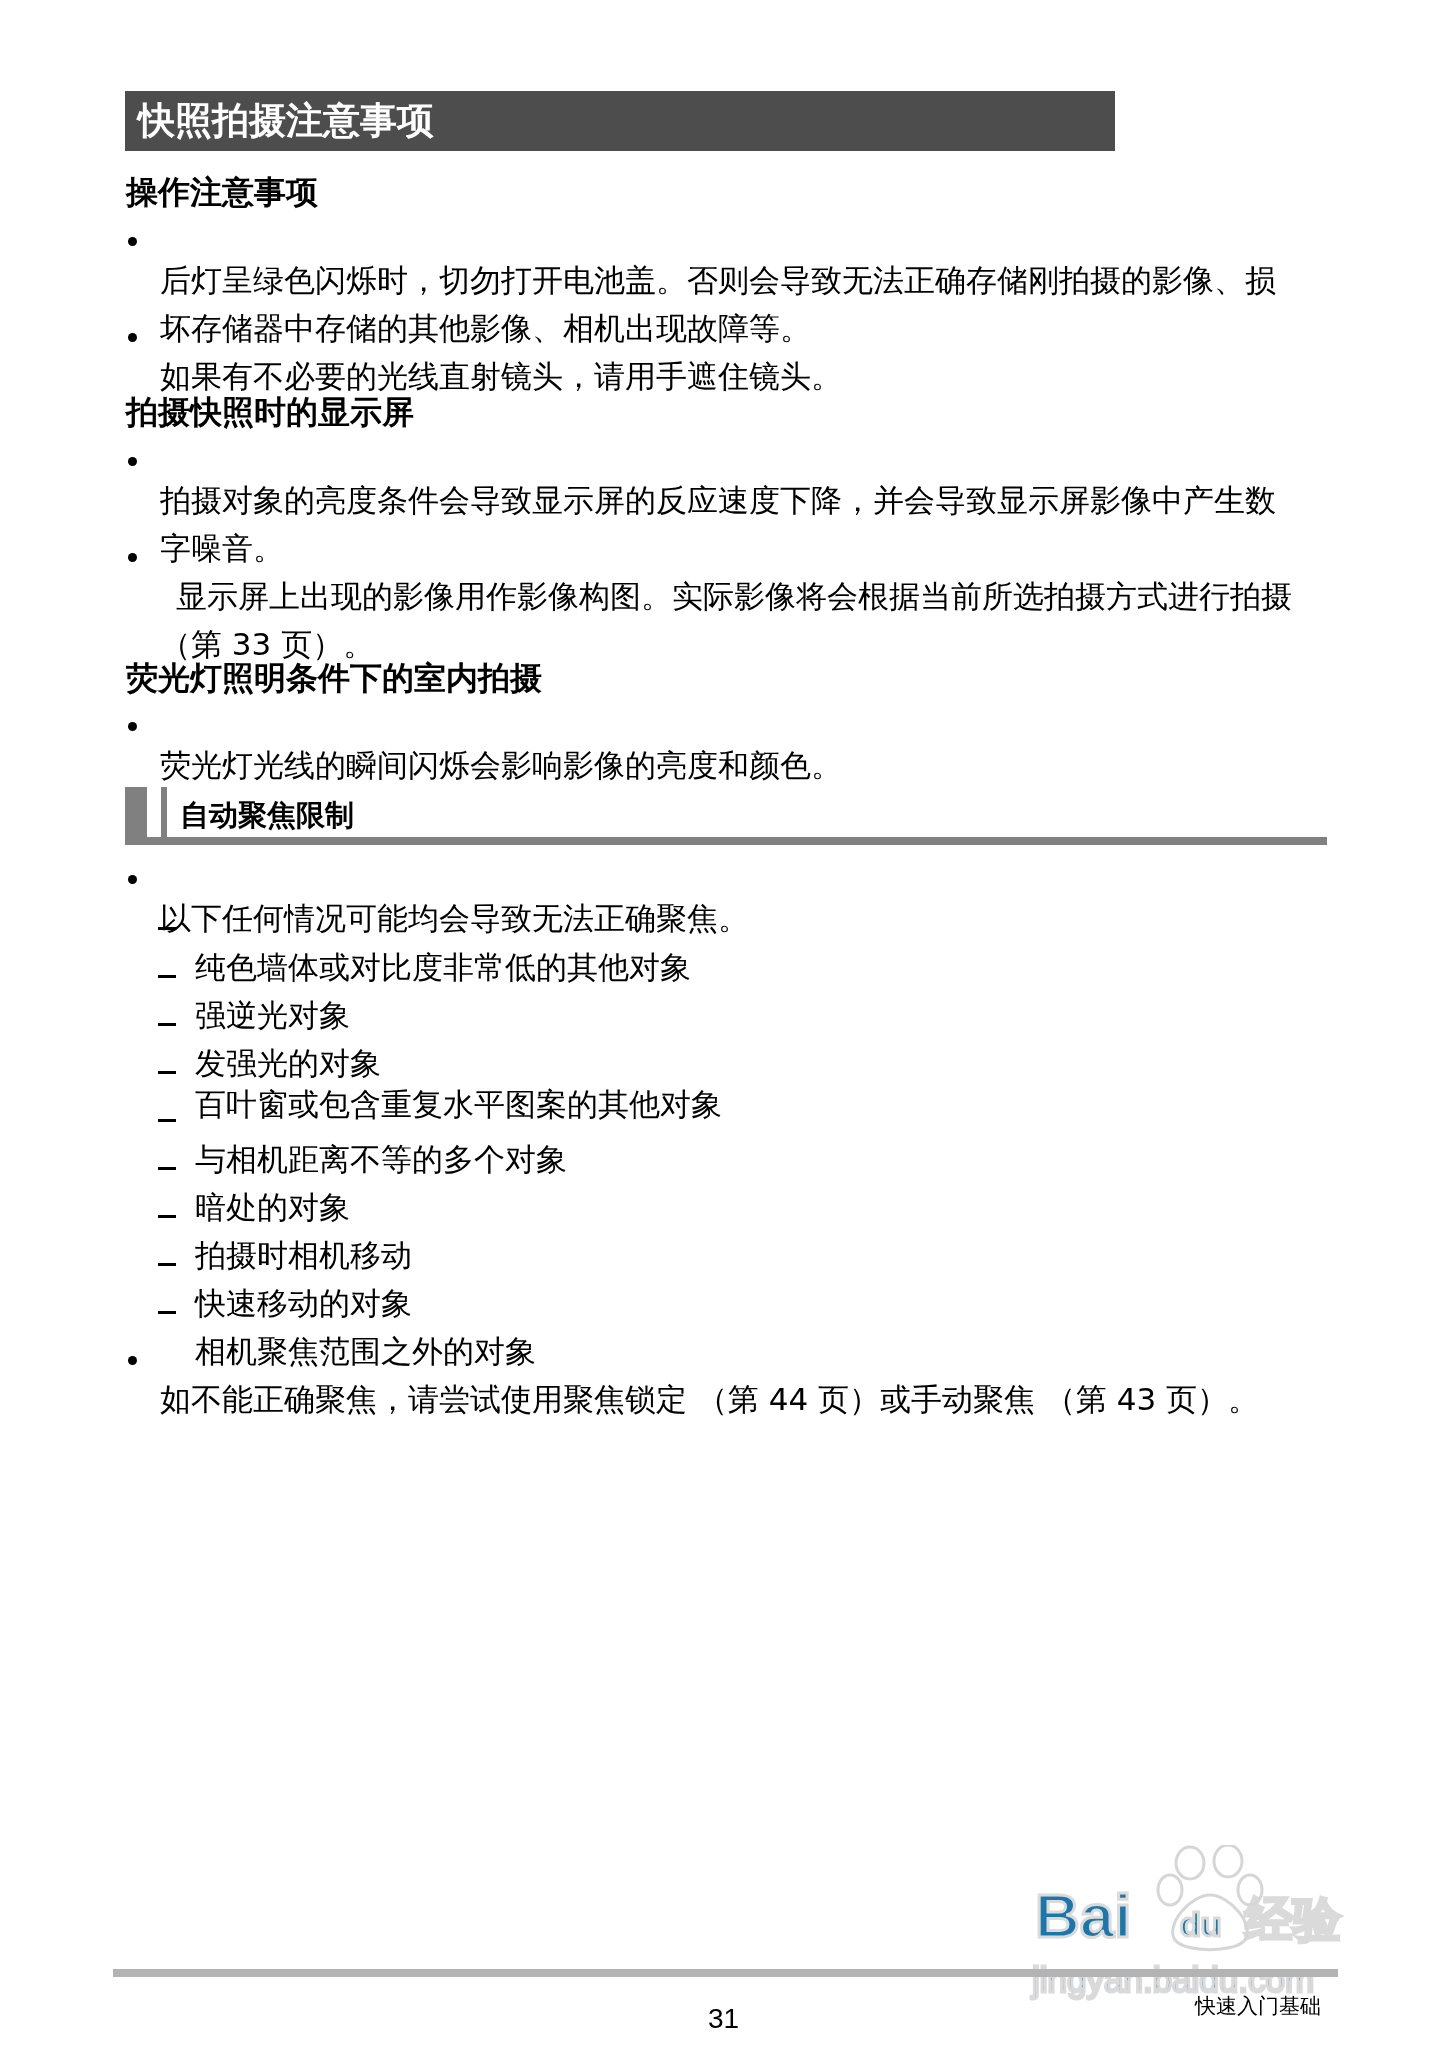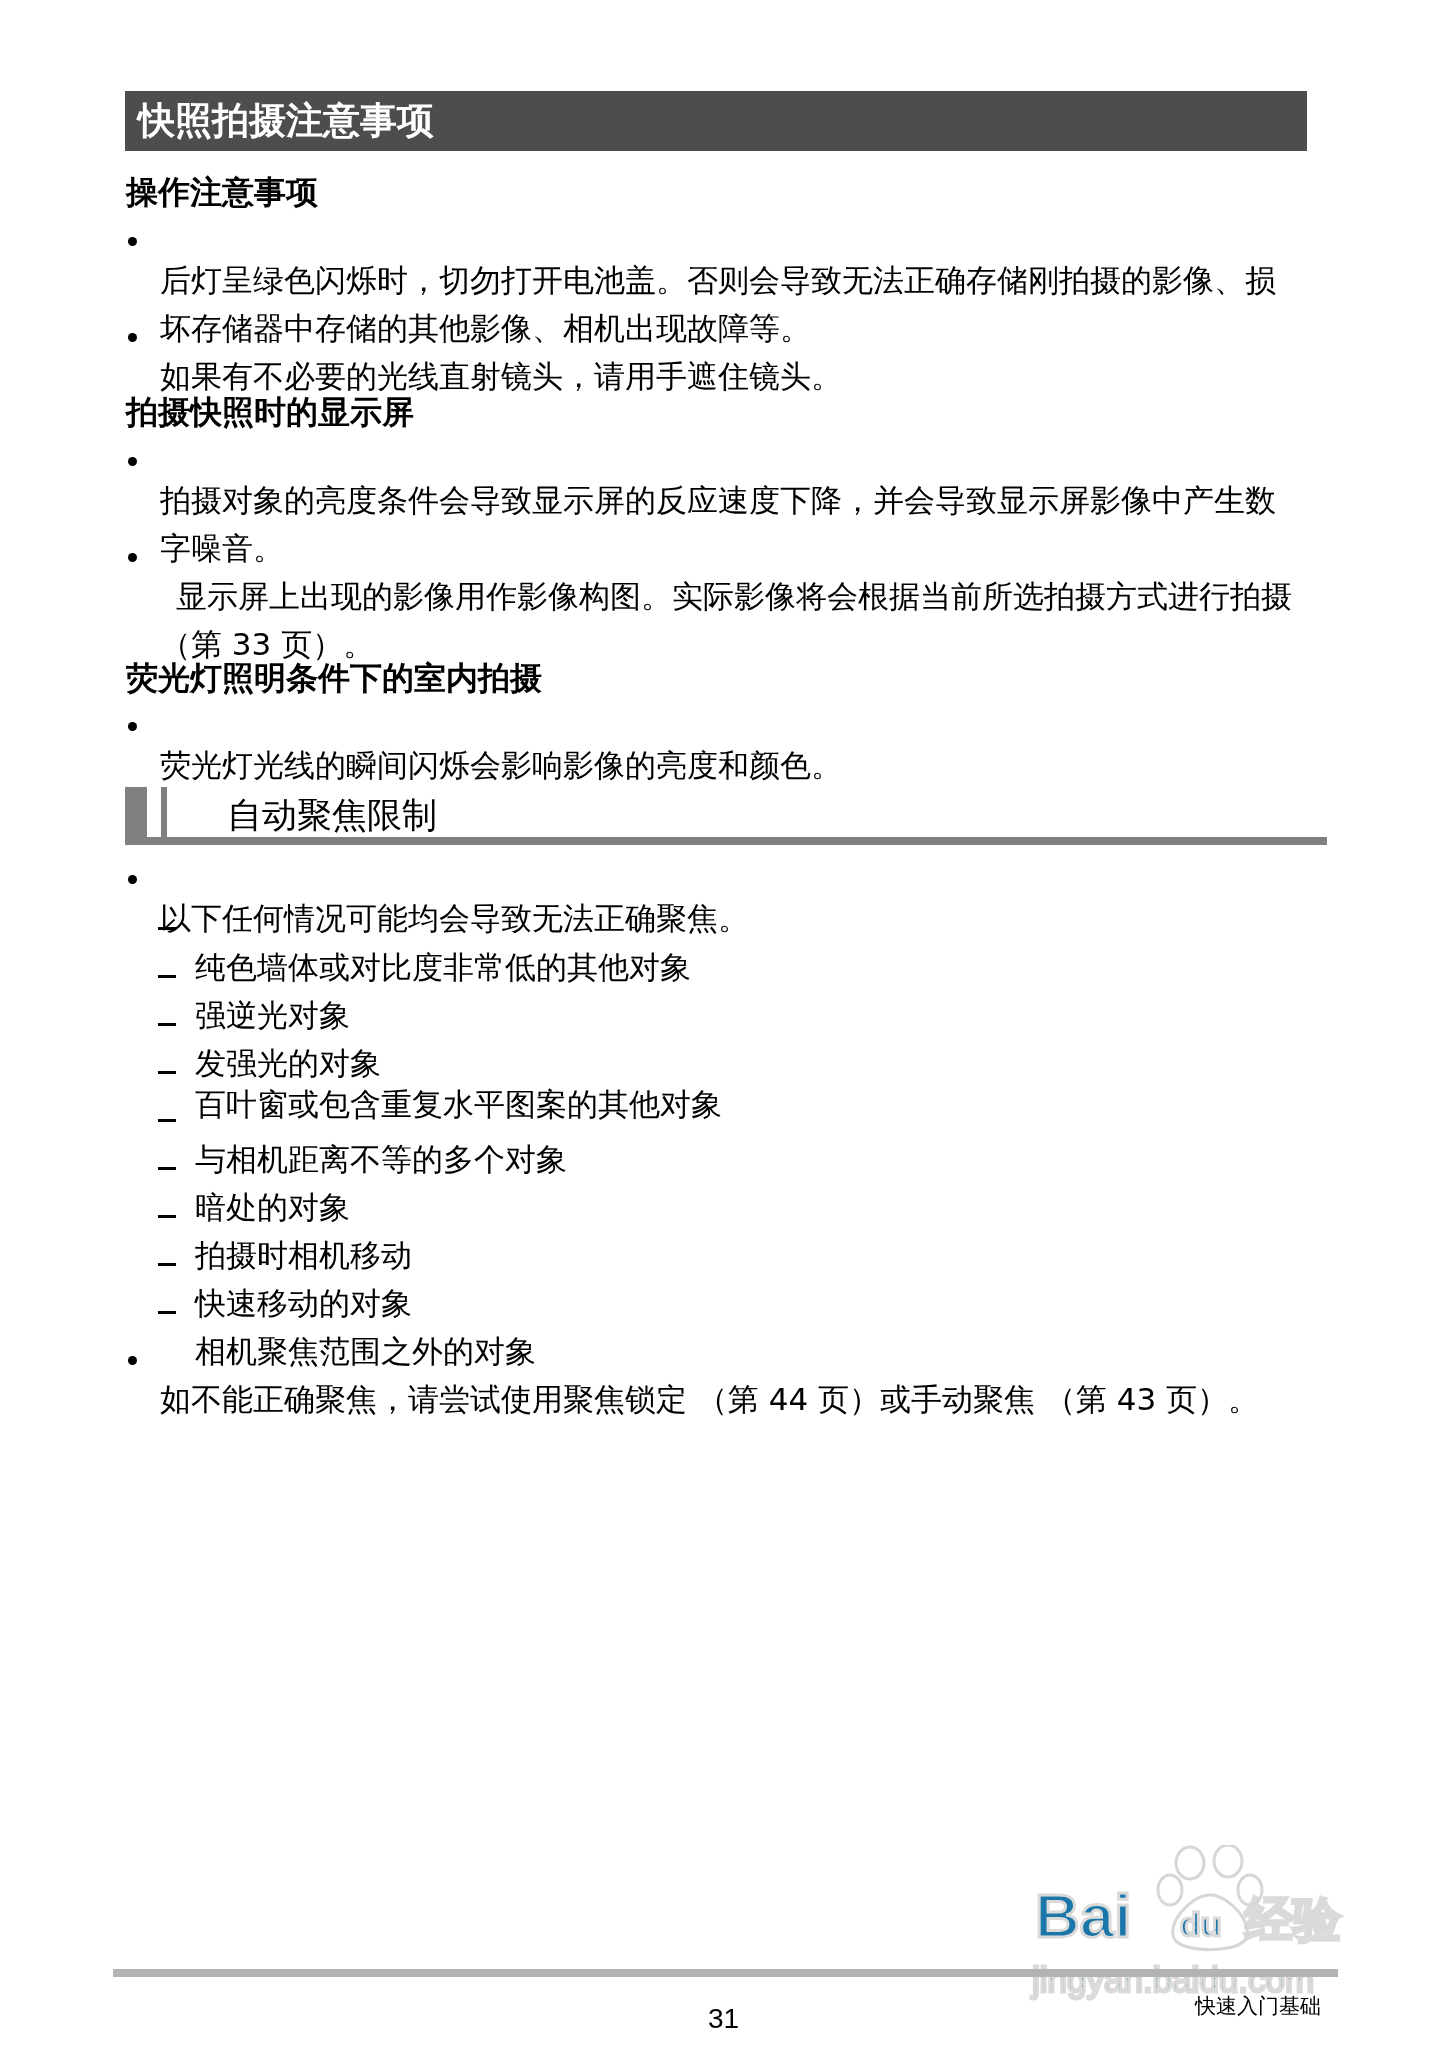--- a/index.html
+++ b/index.html
@@ -3,38 +3,37 @@
 <meta charset="utf-8">
 <style>
   html, body { margin: 0; padding: 0; }
   body {
     width: 1452px; height: 2064px; position: relative; overflow: hidden;
     background: #ffffff; color: #000000;
     font-family: "DejaVu Sans", "Liberation Sans", sans-serif;
   }
   .abs { position: absolute; white-space: nowrap; }
   .title-bar {
-    position: absolute; left: 125px; top: 91px; width: 1146px; height: 60px;
+    position: absolute; left: 125px; top: 91px; width: 990px; height: 60px;
     background: #4d4d4d;
-    padding-left: 36px;
   }
   .title-text {
     position: absolute; left: 13px; top: 10px;
     font-size: 37px; font-weight: bold; color: #ffffff; line-height: 40px; white-space: nowrap;
   }
   .subhead { font-size: 32px; font-weight: bold; line-height: 36px; left: 126px; }
   .line { font-size: 31px; line-height: 34px; margin-top: 39px; }
   .bullet {
     position: absolute; width: 9px; height: 9px; border-radius: 50%; background: #000;
   }
   .dash { position: absolute; width: 18px; height: 3px; background: #000; }
   .sec2-block { position: absolute; left: 125px; top: 787px; width: 22px; height: 58px; background: #808080; }
   .sec2-thin { position: absolute; left: 161px; top: 787px; width: 6px; height: 58px; background: #808080; }
   .sec2-rule { position: absolute; left: 125px; top: 837px; width: 1202px; height: 8px; background: #808080; }
-  .sec2-title { position: absolute; left: 180px; top: 796px; font-size: 35px; font-weight: normal; line-height: 38px; white-space: nowrap; margin-left: 47px; }
+  .sec2-title { position: absolute; left: 180px; top: 796px; font-size: 29px; font-weight: bold; line-height: 38px; white-space: nowrap; }
   .footer-rule { position: absolute; left: 113px; top: 1969px; width: 1225px; height: 8px; background: #b3b3b3; }
   .page-num { position: absolute; left: 708px; top: 2004px; font-size: 28px; line-height: 30px; font-family: "Liberation Sans", sans-serif; }
   .section-tag { position: absolute; left: 1195px; top: 1994px; font-size: 21px; line-height: 24px; white-space: nowrap; }
   .wm { position: absolute; color: #0369a1; font-weight: bold; font-family: "Liberation Sans", sans-serif;
         -webkit-text-stroke: 3px #d6d6d6; opacity: 0.9; white-space: nowrap; }
   .wm-paw { position: absolute; }
 </style>
 </head>
 <body>
 

